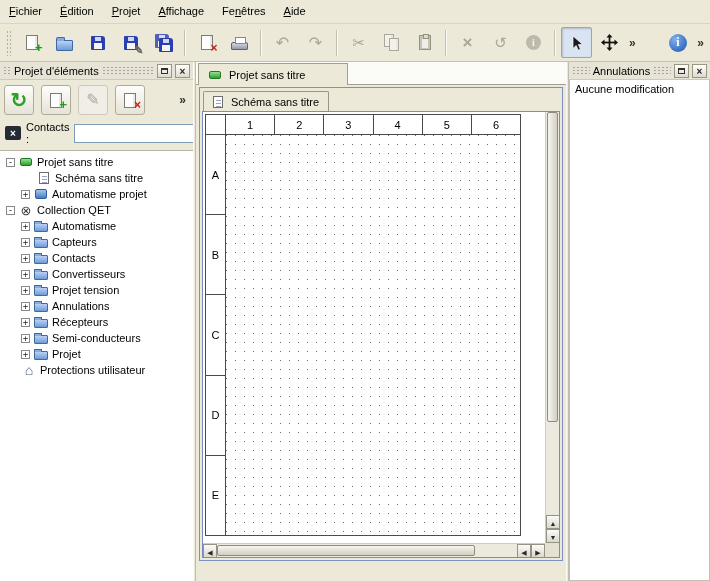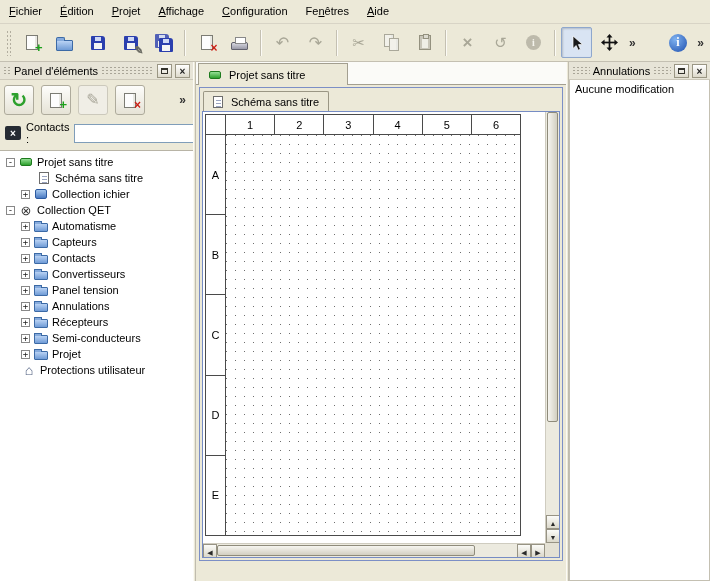--- a/index.html
+++ b/index.html
@@ -120,21 +120,20 @@
 </head>
 <body>
 
 <div class="app">
 
   <div class="menubar">
       <div class="menu-item"><u>F</u>ichier</div>
       <div class="menu-item"><u>É</u>dition</div>
       <div class="menu-item"><u>P</u>rojet</div>
       <div class="menu-item"><u>A</u>ffichage</div>
-      <div class="menu-item"><u>C</u>onfiguration</div>
       <div class="menu-item">Fe<u>n</u>êtres</div>
       <div class="menu-item"><u>A</u>ide</div>
     </div>
 
   <div class="toolbar-row">
     <span class="tb-handle"></span>
     <div class="tbar">
         <div class="tb-btn">
           <span class="ig">
             <span class="i-page"></span>
@@ -254,21 +253,21 @@
         </span>
     </div>
     <div class="ovf">»</div>
   </div>
 
   <div class="main">
 
     <div class="ldock">
       <div class="dock-title">
         <span class="dots w10"></span>
-        <span class="dock-title-text">Panel d'éléments</span>
+        <span class="dock-title-text">Projet d'éléments</span>
         <span class="dots grow"></span>
         <span class="dbtn">
             <span>
               <span class="fl-g"></span>
             </span>
           </span>
         <span class="dbtn">
             <span><span class="cl-g">×</span></span>
           </span>
       </div>
@@ -322,21 +321,21 @@
               <span class="ti-page"></span>
             </span>
             <span class="tree-label">Schéma sans titre</span>
           </div>
           <div class="tree-row">
             <span class="indent" style="width: 18px;"></span>
             <span class="exp">+</span>
             <span class="tig">
               <span class="ti-coll"></span>
             </span>
-            <span class="tree-label">Collection ichier</span>
+            <span class="tree-label">Automatisme projet</span>
           </div>
           <div class="tree-row">
             <span class="indent" style="width: 3px;"></span>
             <span class="exp">-</span>
             <span class="tig">
               <span class="gl" style="font-size:13px;color:#3a3a3a">⊗</span>
             </span>
             <span class="tree-label">Collection QET</span>
           </div>
           <div class="tree-row">
@@ -370,21 +369,21 @@
               <span class="ti-folder"></span>
             </span>
             <span class="tree-label">Convertisseurs</span>
           </div>
           <div class="tree-row">
             <span class="indent" style="width: 18px;"></span>
             <span class="exp">+</span>
             <span class="tig">
               <span class="ti-folder"></span>
             </span>
-            <span class="tree-label">Panel tension</span>
+            <span class="tree-label">Projet tension</span>
           </div>
           <div class="tree-row">
             <span class="indent" style="width: 18px;"></span>
             <span class="exp">+</span>
             <span class="tig">
               <span class="ti-folder"></span>
             </span>
             <span class="tree-label">Annulations</span>
           </div>
           <div class="tree-row">

